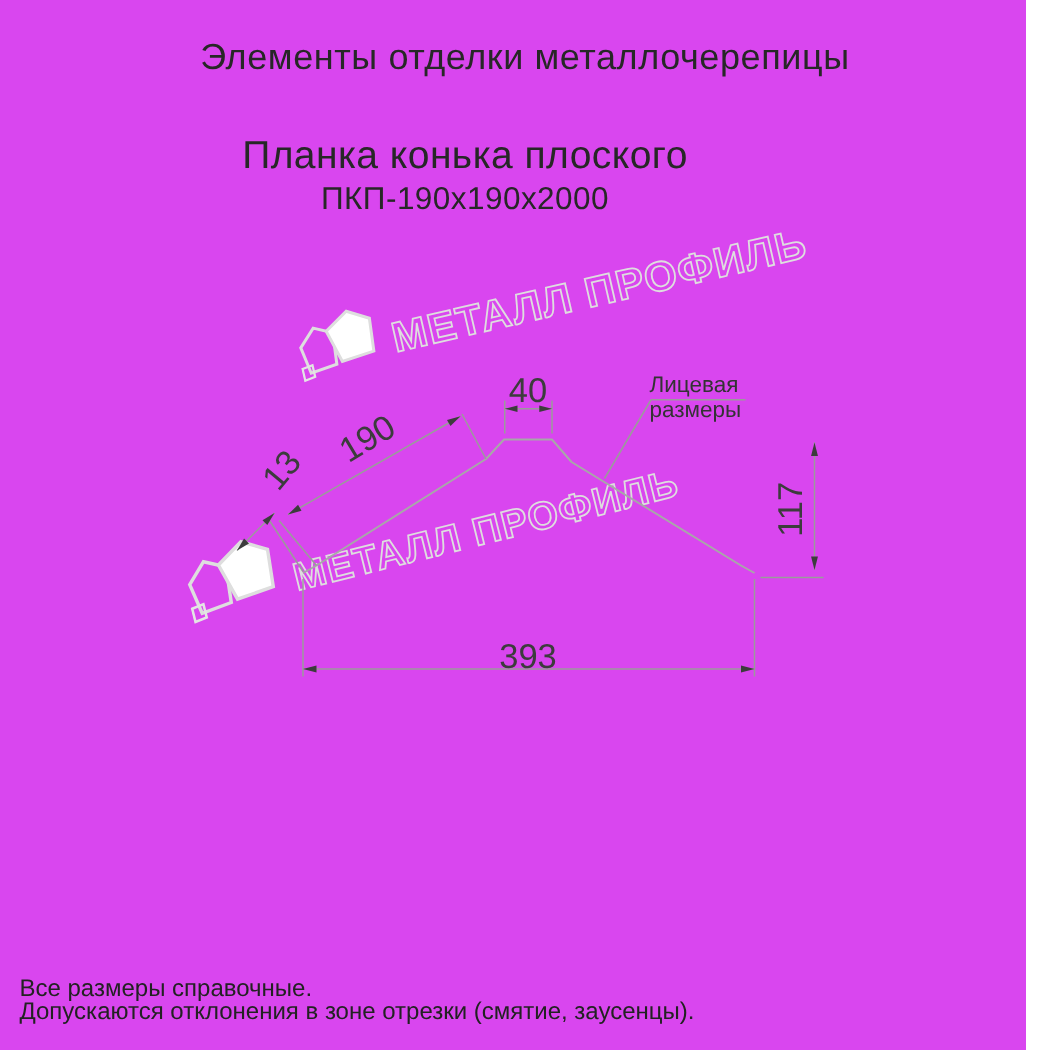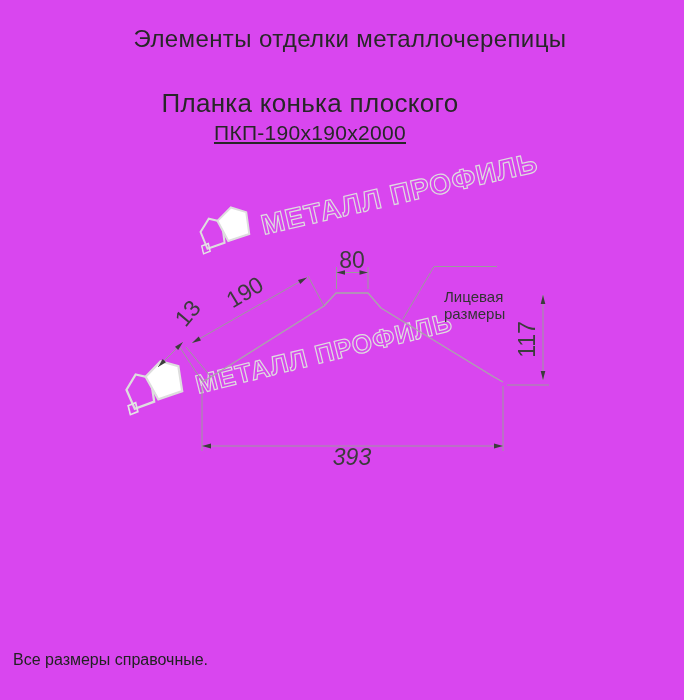--- a/index.html
+++ b/index.html
@@ -10,33 +10,33 @@
   .title{
     position:absolute;left:0;top:25px;width:700px;text-align:center;
     font-size:24px;letter-spacing:.4px;color:#272727;
   }
   .subtitle{
     position:absolute;left:0;top:88px;width:620px;text-align:center;
     font-size:26px;letter-spacing:.3px;color:#272727;
   }
   .model{
     position:absolute;left:0;top:121px;width:620px;text-align:center;
-    font-size:21px;letter-spacing:.3px;color:#272727;text-decoration:underline;
+    font-size:21px;letter-spacing:.3px;color:#272727;
   }
   .dim{
     position:absolute;font-size:23px;color:#3c3c3c;text-align:center;z-index:3;
   }
   .dim-40{left:332px;top:247px;width:40px;}
-  .dim-393{left:317px;top:444px;width:70px;font-style:italic;}
+  .dim-393{left:317px;top:424px;width:70px;}
   .dim-117{left:504px;top:326px;width:46px;transform:rotate(-90deg);transform-origin:center;}
   .dim-190{left:218px;top:279px;width:54px;transform:rotate(-31deg);transform-origin:center;}
   .dim-13{left:172px;top:300px;width:32px;transform:rotate(-50deg);transform-origin:center;}
   .face-label{
-    position:absolute;left:444px;top:249px;width:80px;z-index:3;
-    font-size:15px;line-height:16.5px;color:#333;margin-top:40px;
+    position:absolute;left:433px;top:249px;width:80px;z-index:3;
+    font-size:15px;line-height:16.5px;color:#333;
   }
   .footer{
     position:absolute;left:13px;top:653px;z-index:3;
     font-size:16px;line-height:14.5px;color:#222;
   }
   .drawing-svg{position:absolute;left:0;top:0;z-index:2;}
   .watermark{
     position:absolute;display:flex;align-items:flex-end;gap:8px;z-index:1;
     pointer-events:none;
   }
@@ -117,28 +117,29 @@
     </g>
     <polygon fill="#3c3c3c" points="543,295 540.7,304 545.3,304"></polygon>
     <polygon fill="#3c3c3c" points="543,380 540.7,371 545.3,371"></polygon>
 
     <g stroke="#9b9b9b" stroke-width="1">
       <line x1="434" y1="266.5" x2="497" y2="266.5"></line>
       <line x1="434" y1="266.5" x2="403" y2="319"></line>
     </g>
   </svg>
 
-  <div class="dim dim-40">80</div>
+  <div class="dim dim-40">40</div>
   <div class="dim dim-190">190</div>
   <div class="dim dim-13">13</div>
   <div class="dim dim-117">117</div>
   <div class="dim dim-393">393</div>
 
   <div class="face-label">
     <div>Лицевая</div>
     <div>размеры</div>
   </div>
 
   <div class="footer">
     <div>Все размеры справочные.</div>
+    <div>Допускаются отклонения в зоне отрезки (смятие, заусенцы).</div>
   </div>
 
 </div>
 
 </body></html>

